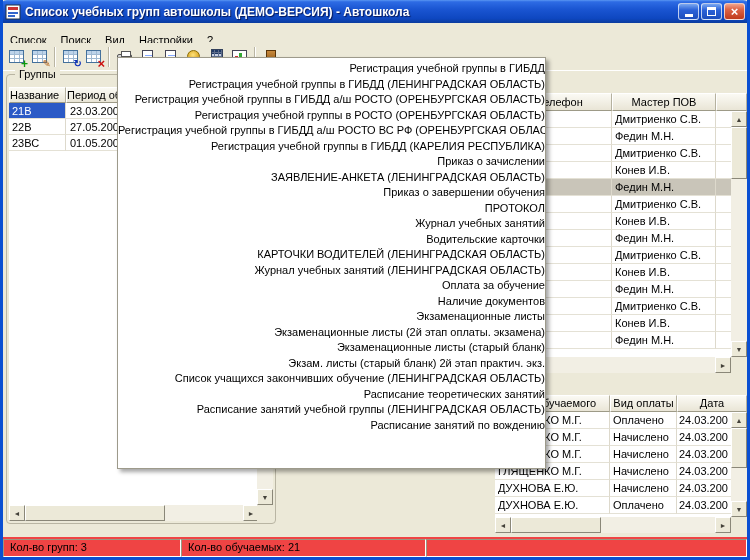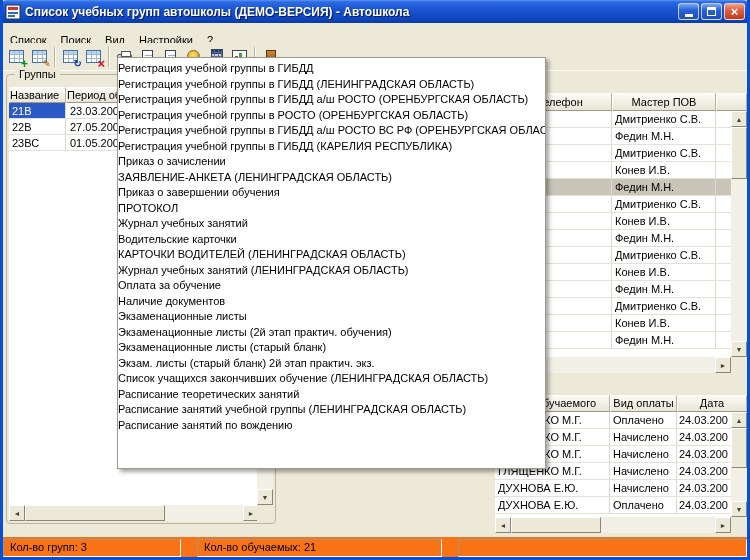--- a/index.html
+++ b/index.html
@@ -119,24 +119,24 @@
   .prow { display:flex; height:17px; }
   .pc0{width:115px;flex:none;padding-left:3px;} .pc1{width:67px;flex:none;padding-left:3px;} .pc2{width:54px;flex:none;padding-left:2px;border-right:none;}
   .prow .cell { line-height:17px; }
   .pt-vsb { right:0; top:17px; width:16px; height:105px; }
   .pt-hsb { left:0; bottom:0; width:236px; height:16px; }
   .pt-corner { right:0; bottom:0; }
 
   
   .rmenu { position:absolute; left:117px; top:57px; width:429px; height:412px; z-index:50;
     background:#fff; border:1px solid #9D9A8B; box-shadow:3px 3px 4px rgba(0,0,0,.35); padding:3px 0; }
-  .mi { height:15.5px; line-height:15.5px; white-space:nowrap; overflow:hidden; }
-
-  
-  .statusbar { position:absolute; left:3px; right:3px; bottom:3px; height:20px; background:#f97316; display:flex; gap:16px; padding-top:2px; }
+  .mi { height:15.5px; line-height:15.5px; white-space:nowrap; overflow:hidden;text-align:right; }
+
+  
+  .statusbar { position:absolute; left:3px; right:3px; bottom:3px; height:20px; background:#ef4444; display:flex; gap:0; padding-top:2px; }
   .sp { border:1px solid; border-color:#9A9782 #FFF #FFF #9A9782; padding:0 6px; line-height:15px; white-space:nowrap; overflow:hidden; }
   .sp1{width:178px;flex:none;} .sp2{width:245px;flex:none;} .sp3{flex:1;}
 </style>
 </head>
 <body>
 
 <div class="titlebar">
   <span style="display:inline-flex;">
     <svg width="16" height="16">
         <rect x="1" y="1" width="14" height="14" fill="#fff" stroke="#234"></rect>
@@ -438,21 +438,21 @@
     <div class="mi">ЗАЯВЛЕНИЕ-АНКЕТА (ЛЕНИНГРАДСКАЯ ОБЛАСТЬ)</div>
     <div class="mi">Приказ о завершении обучения</div>
     <div class="mi">ПРОТОКОЛ</div>
     <div class="mi">Журнал учебных занятий</div>
     <div class="mi">Водительские карточки</div>
     <div class="mi">КАРТОЧКИ ВОДИТЕЛЕЙ (ЛЕНИНГРАДСКАЯ ОБЛАСТЬ)</div>
     <div class="mi">Журнал учебных занятий (ЛЕНИНГРАДСКАЯ ОБЛАСТЬ)</div>
     <div class="mi">Оплата за обучение</div>
     <div class="mi">Наличие документов</div>
     <div class="mi">Экзаменационные листы</div>
-    <div class="mi">Экзаменационные листы (2й этап практич. обучения)</div>
+    <div class="mi">Экзаменационные листы (2й этап оплаты. экзамена)</div>
     <div class="mi">Экзаменационные листы (старый бланк)</div>
     <div class="mi">Экзам. листы (старый бланк) 2й этап практич. экз.</div>
     <div class="mi">Список учащихся закончивших обучение (ЛЕНИНГРАДСКАЯ ОБЛАСТЬ)</div>
     <div class="mi">Расписание теоретических занятий</div>
     <div class="mi">Расписание занятий учебной группы (ЛЕНИНГРАДСКАЯ ОБЛАСТЬ)</div>
     <div class="mi">Расписание занятий по вождению</div>
   </div>
 
 <div class="statusbar">
   <span class="sp sp1">Кол-во групп: 3</span>

